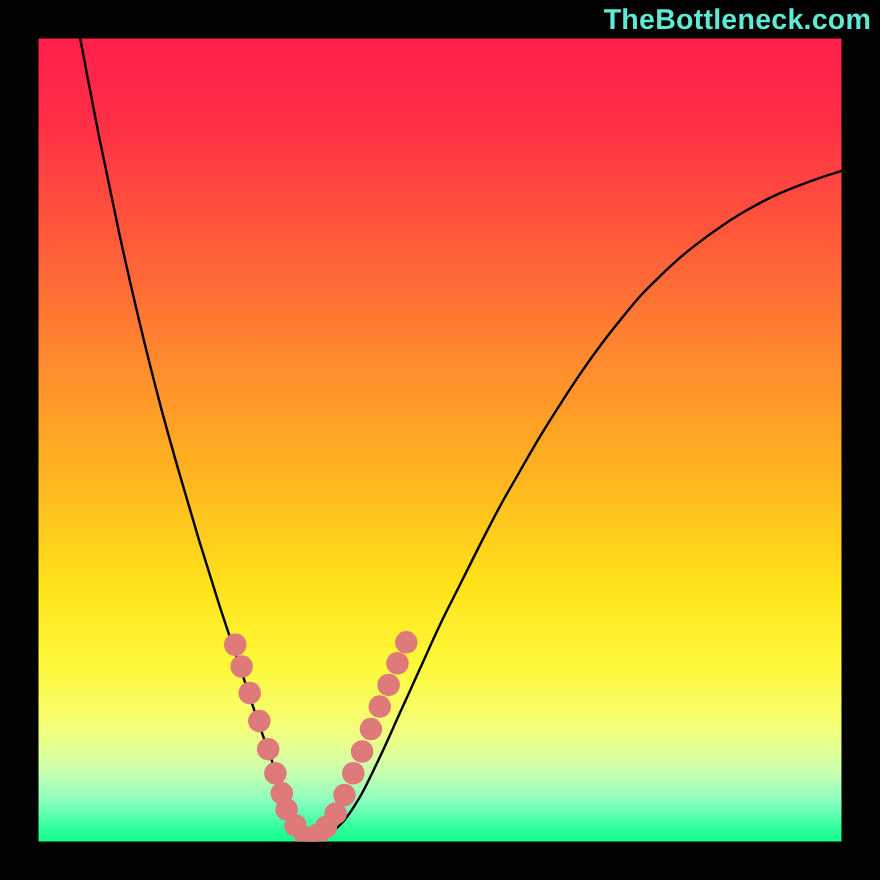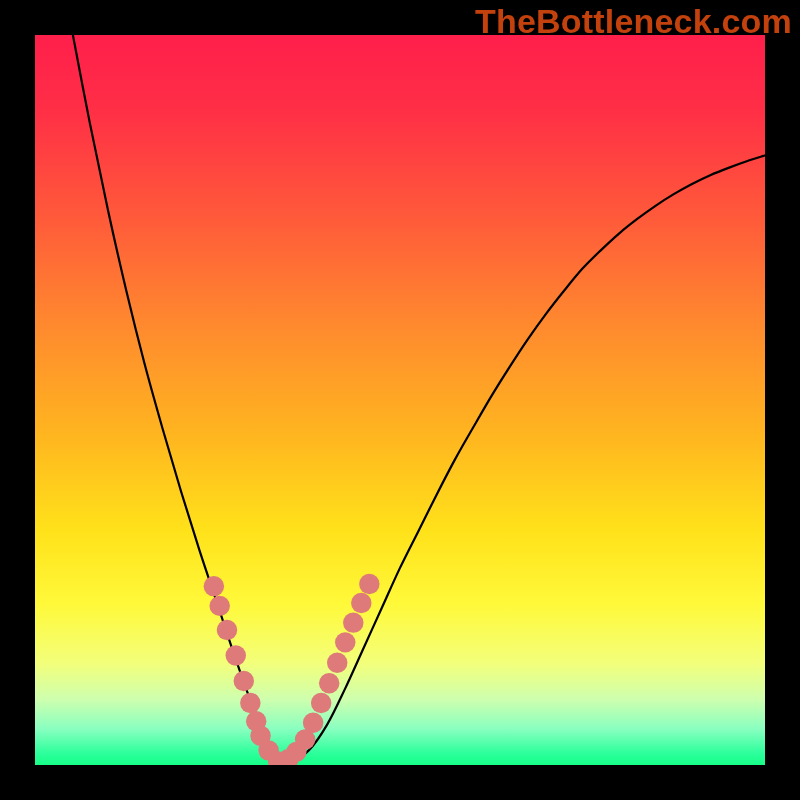--- a/index.html
+++ b/index.html
@@ -14,23 +14,23 @@
     position: relative;
     width: 800px;
     height: 800px;
     background: #000;
   }
   .watermark {
     position: absolute;
     top: 2px;
     right: 8px;
     font-family: Arial, Helvetica, sans-serif;
-    font-size: 34px;
+    font-size: 26px;
     font-weight: 600;
-    color: #c2410c;
+    color: #5eead4;
     letter-spacing: 0.2px;
     z-index: 10;
   }
   svg.plot {
     position: absolute;
     left: 0;
     top: 0;
   }
 </style>
 </head>

